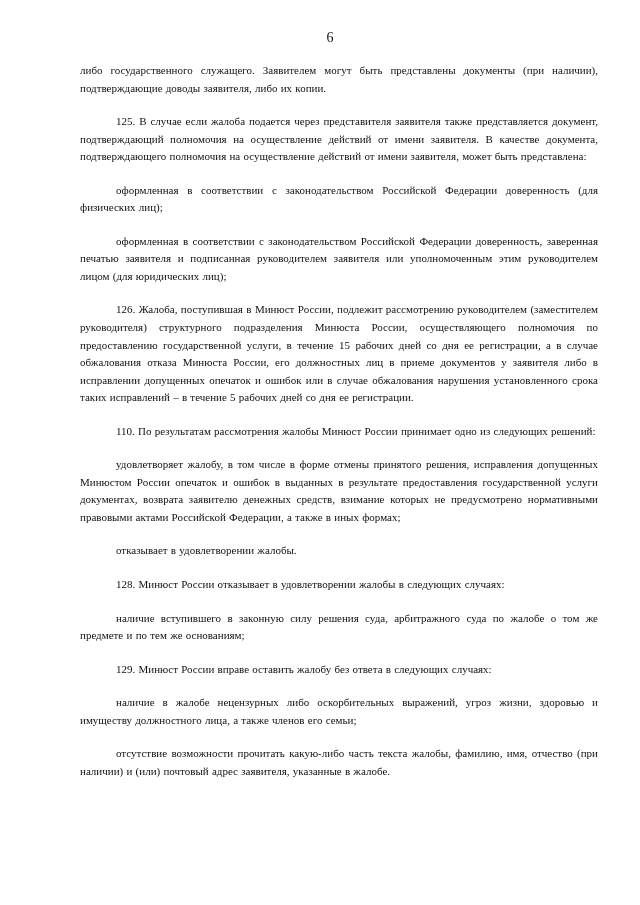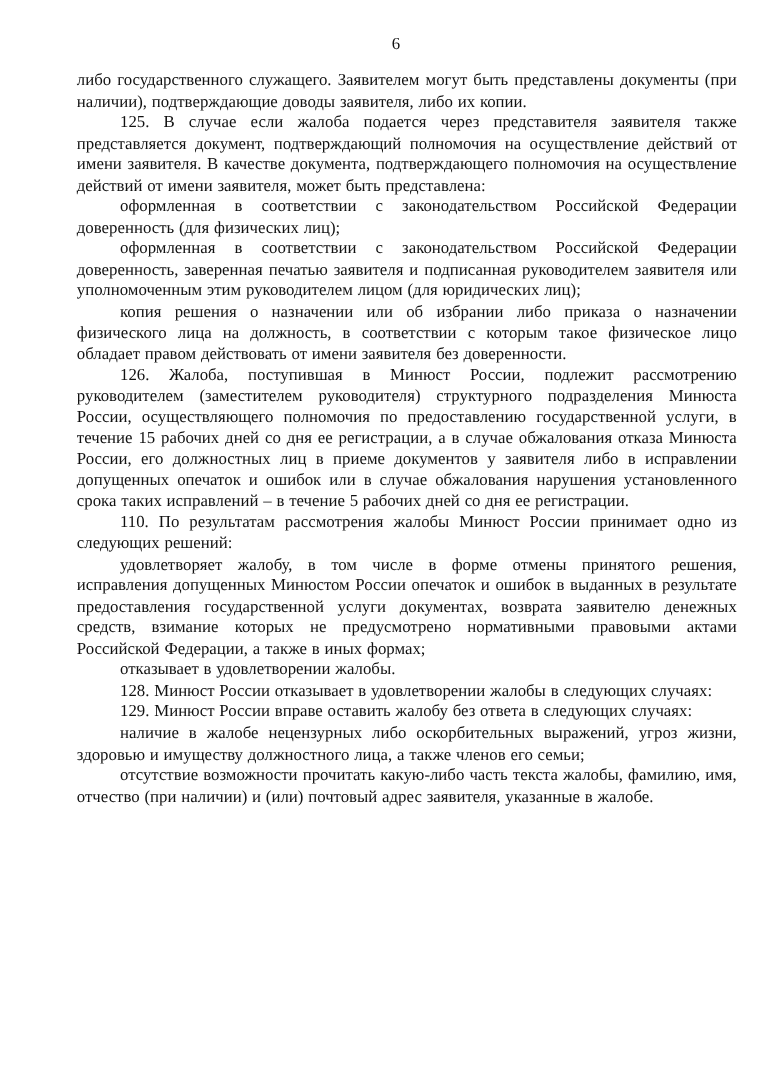--- a/index.html
+++ b/index.html
@@ -23,45 +23,45 @@
   }
   .page-number {
     text-align: center;
     font-size: 14px;
     line-height: 16px;
     margin: 0 0 13px 0;
     
     padding-right: 18px;
   }
   .doc-body p {
-    margin: 0;
-    font-size: 14px;
+    margin: 16px;
+    font-size: 11px;
     line-height: 17.55px;
     text-align: justify;
     text-indent: 36px;
     word-spacing: 0.5px;
   }
   .doc-body p.no-indent {
     text-indent: 0;
   }
 </style>
 </head>
 <body>
 
 <div class="page">
   <div class="page-number">6</div>
 
   <div class="doc-body">
     <p class="no-indent">либо государственного служащего. Заявителем могут быть представлены документы (при наличии), подтверждающие доводы заявителя, либо их копии.</p>
     <p>125. В случае если жалоба подается через представителя заявителя также представляется документ, подтверждающий полномочия на осуществление действий от имени заявителя. В качестве документа, подтверждающего полномочия на осуществление действий от имени заявителя, может быть представлена:</p>
     <p>оформленная в соответствии с законодательством Российской Федерации доверенность (для физических лиц);</p>
     <p>оформленная в соответствии с законодательством Российской Федерации доверенность, заверенная печатью заявителя и подписанная руководителем заявителя или уполномоченным этим руководителем лицом (для юридических лиц);</p>
-    <p>копия решения о назначении или об избрании либо приказа о назначении физического лица на должность, в соответствии с которым такое физическое лицо обладает правом действовать от имени заявителя без доверенности.</p>
     <p>126. Жалоба, поступившая в Минюст России, подлежит рассмотрению руководителем (заместителем руководителя) структурного подразделения Минюста России, осуществляющего полномочия по предоставлению государственной услуги, в течение 15 рабочих дней со дня ее регистрации, а в случае обжалования отказа Минюста России, его должностных лиц в приеме документов у заявителя либо в исправлении допущенных опечаток и ошибок или в случае обжалования нарушения установленного срока таких исправлений – в течение 5 рабочих дней со дня ее регистрации.</p>
     <p>110. По результатам рассмотрения жалобы Минюст России принимает одно из следующих решений:</p>
     <p>удовлетворяет жалобу, в том числе в форме отмены принятого решения, исправления допущенных Минюстом России опечаток и ошибок в выданных в результате предоставления государственной услуги документах, возврата заявителю денежных средств, взимание которых не предусмотрено нормативными правовыми актами Российской Федерации, а также в иных формах;</p>
     <p>отказывает в удовлетворении жалобы.</p>
     <p>128. Минюст России отказывает в удовлетворении жалобы в следующих случаях:</p>
+    <p>наличие вступившего в законную силу решения суда, арбитражного суда по жалобе о том же предмете и по тем же основаниям;</p>
     <p>129. Минюст России вправе оставить жалобу без ответа в следующих случаях:</p>
     <p>наличие в жалобе нецензурных либо оскорбительных выражений, угроз жизни, здоровью и имуществу должностного лица, а также членов его семьи;</p>
     <p>отсутствие возможности прочитать какую-либо часть текста жалобы, фамилию, имя, отчество (при наличии) и (или) почтовый адрес заявителя, указанные в жалобе.</p>
   </div>
 </div>
 
 </body></html>

